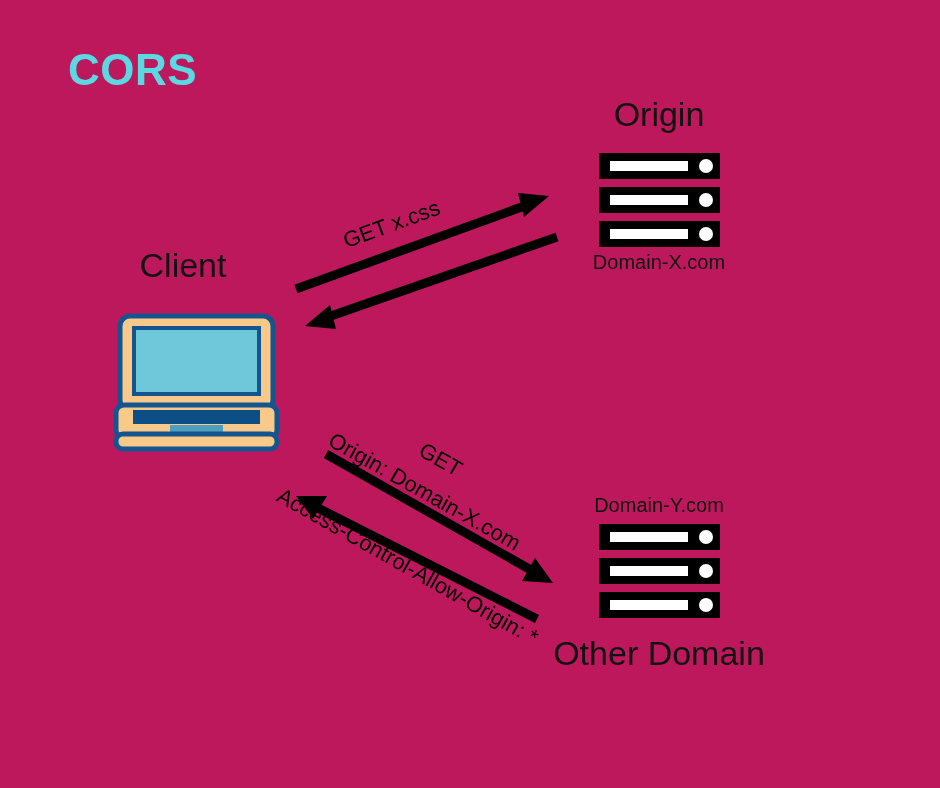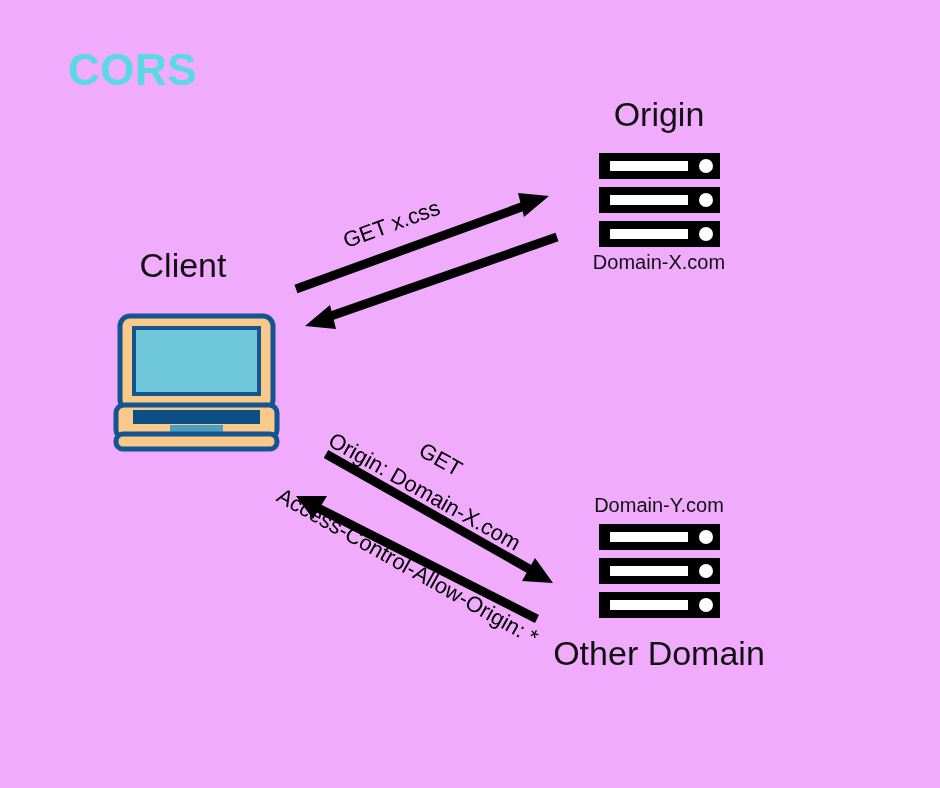--- a/index.html
+++ b/index.html
@@ -7,21 +7,21 @@
     padding: 0;
     background: #ffffff;
   }
   body {
     font-family: "Liberation Sans", sans-serif;
   }
   #canvas {
     position: relative;
     width: 940px;
     height: 788px;
-    background: #f0abfc;
+    background: #be185d;
     overflow: hidden;
   }
   #diagram-svg {
     position: absolute;
     top: 0;
     left: 0;
     width: 940px;
     height: 788px;
   }
   .title-text {

